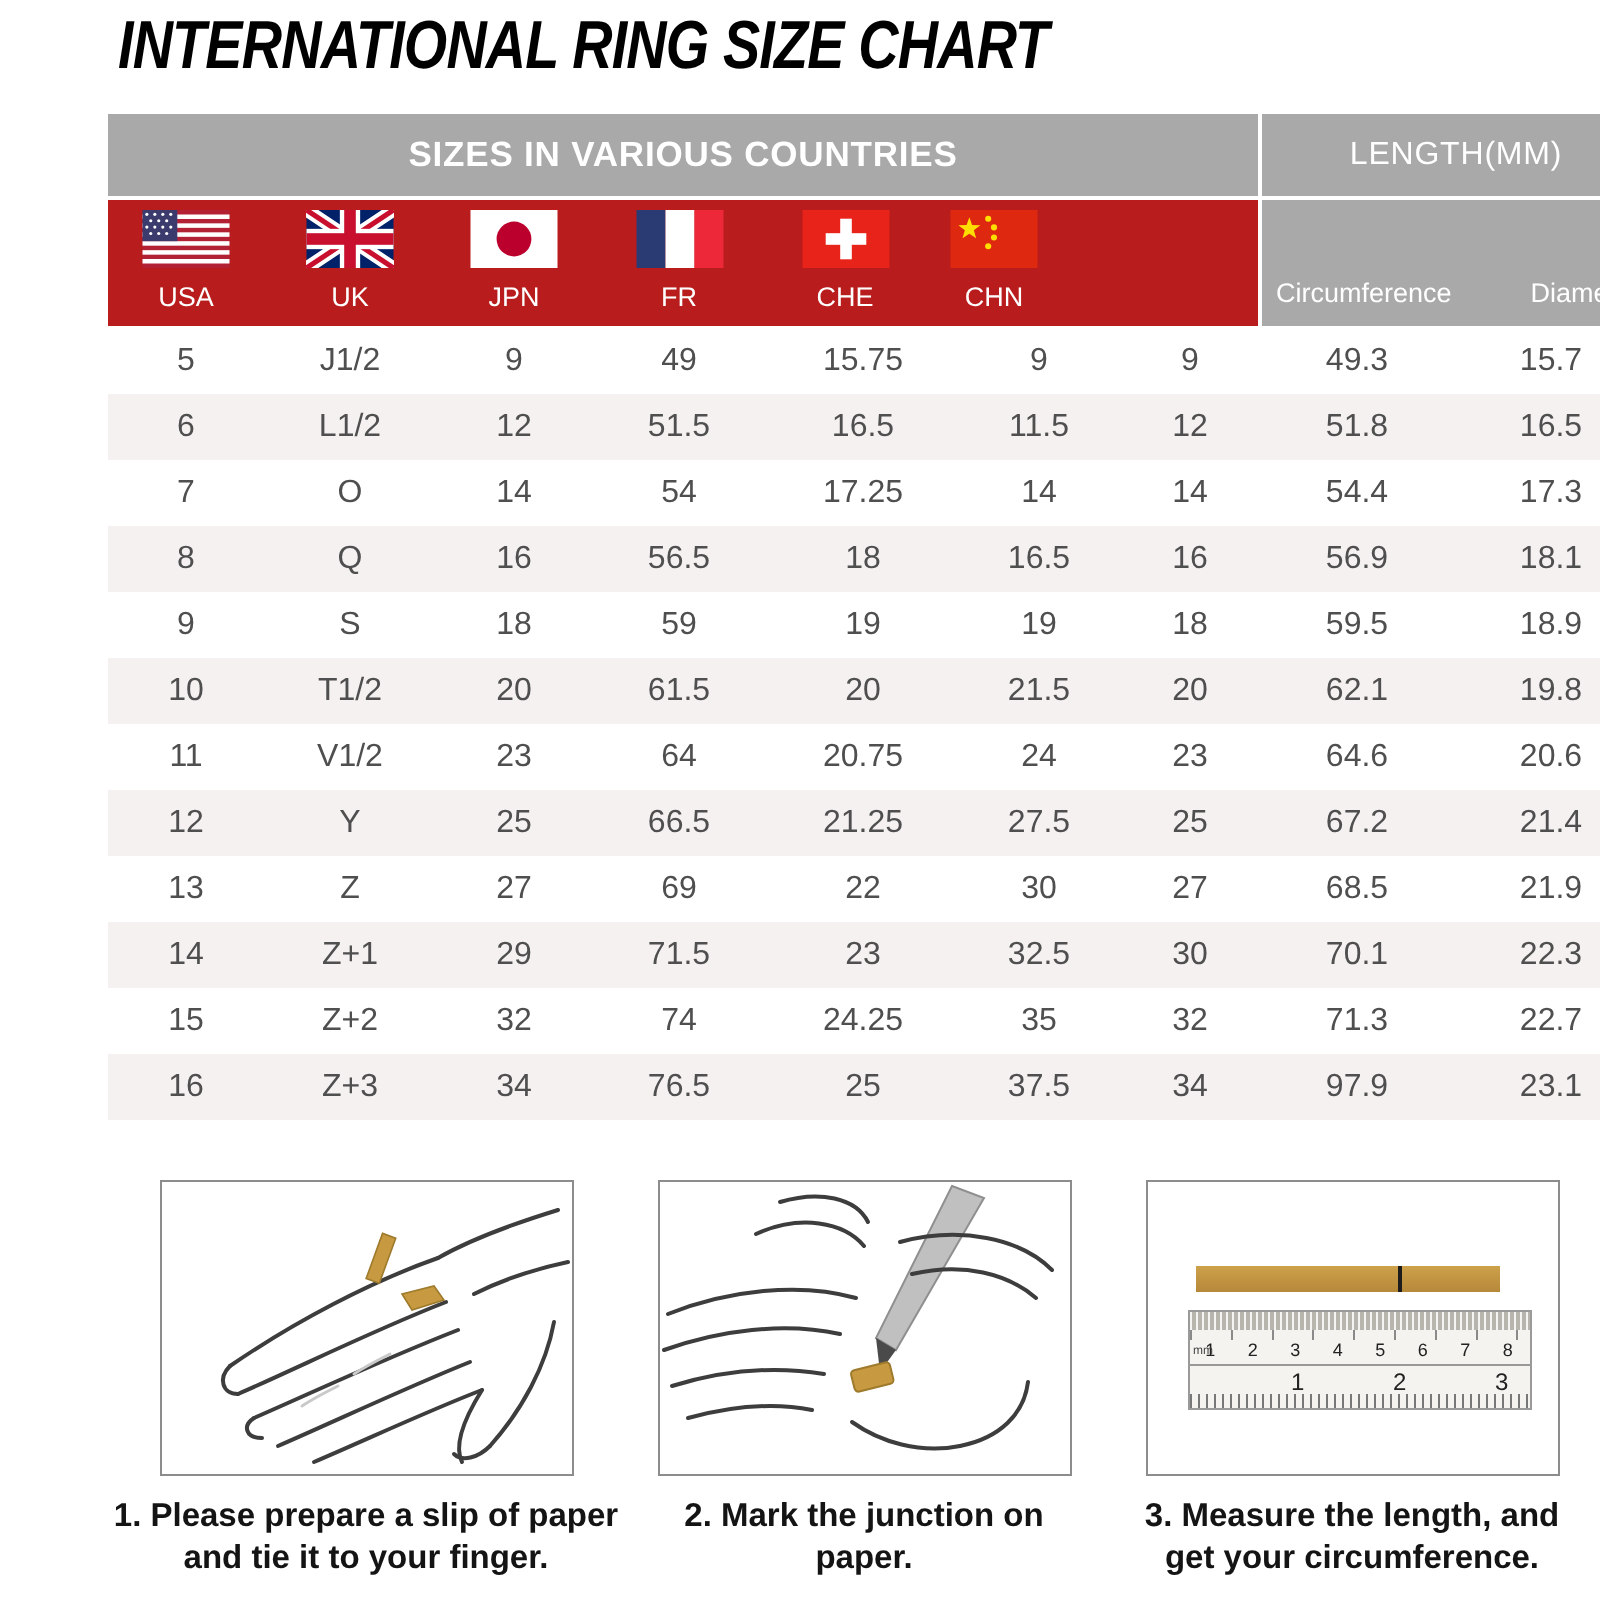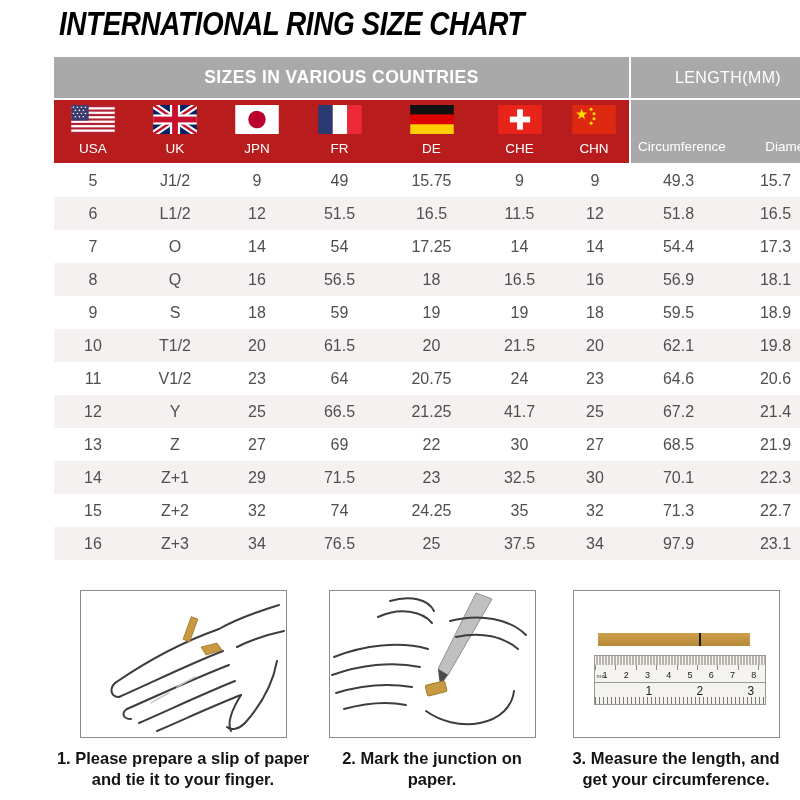--- a/index.html
+++ b/index.html
@@ -136,30 +136,20 @@
         <span class="flag">
           <svg viewBox="0 0 60 40">
             <rect width="20" height="40" fill="#2a3a72"></rect>
             <rect x="20" width="20" height="40" fill="#fff"></rect>
             <rect x="40" width="20" height="40" fill="#ED2939"></rect>
           </svg>
         </span>
         <span class="flag-label">FR</span>
       </div>
 
-      <div class="flag-cell w4">
-        <span class="flag">
-          <svg viewBox="0 0 60 40">
-            <rect width="60" height="13.3" fill="#111"></rect>
-            <rect y="13.3" width="60" height="13.3" fill="#DD0000"></rect>
-            <rect y="26.6" width="60" height="13.4" fill="#FFCE00"></rect>
-          </svg>
-        </span>
-        <span class="flag-label">DE</span>
-      </div>
 
       <div class="flag-cell w5">
         <span class="flag">
           <svg viewBox="0 0 60 40">
             <rect width="60" height="40" fill="#e8231a"></rect>
             <rect x="26" y="6" width="8" height="28" fill="#fff"></rect>
             <rect x="16" y="16" width="28" height="8" fill="#fff"></rect>
           </svg>
         </span>
         <span class="flag-label">CHE</span>
@@ -275,21 +265,21 @@
           <td>23</td>
           <td>64.6</td>
           <td>20.6</td>
         </tr>
         <tr class="alt">
           <td>12</td>
           <td>Y</td>
           <td>25</td>
           <td>66.5</td>
           <td>21.25</td>
-          <td>41.7</td>
+          <td>27.5</td>
           <td>25</td>
           <td>67.2</td>
           <td>21.4</td>
         </tr>
         <tr>
           <td>13</td>
           <td>Z</td>
           <td>27</td>
           <td>69</td>
           <td>22</td>

